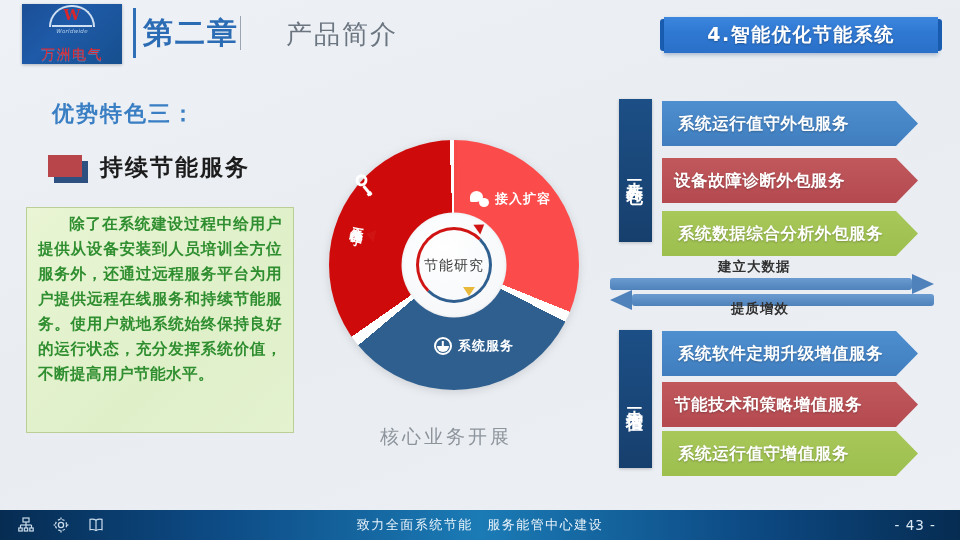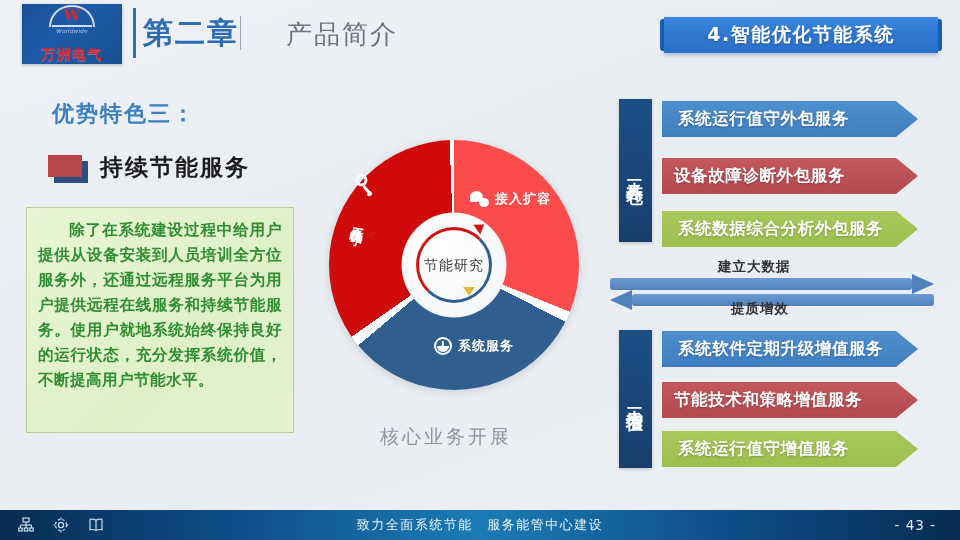--- a/index.html
+++ b/index.html
@@ -27,21 +27,21 @@
   .logo-emblem .w{
     position:absolute;left:0;right:0;top:3px;text-align:center;
     font-weight:bold;font-size:15px;color:#d9262c;line-height:15px;
     font-family:"DejaVu Serif","Liberation Serif",serif;
   }
   .logo-emblem .bar{
     position:absolute;left:3px;right:3px;bottom:0;height:2px;background:#cfe0f2;
   }
   .logo-sub{font-size:5.5px;color:#bcd4ec;letter-spacing:.3px;margin-top:1px;font-style:italic;}
   .logo-cn{
-    font-size:14px;font-weight:bold;color:#e8252b;letter-spacing:1.5px;
+    font-size:14px;font-weight:normal;color:#e8252b;letter-spacing:1.5px;
     margin-top:12px;text-shadow:0 1px 0 rgba(255,255,255,.25);
   }
   .hdr-divider{
     position:absolute;left:133px;top:8px;width:3px;height:50px;
     background:#2f6fb5;
   }
   .hdr-ch{
     position:absolute;left:143px;top:14px;font-size:30px;font-weight:bold;
     color:#2b6cb5;letter-spacing:2px;line-height:38px;
   }
@@ -80,21 +80,21 @@
   .badge-icon .back{position:absolute;left:6px;top:6px;width:34px;height:22px;background:#2d5080;}
   .badge-icon .front{position:absolute;left:0;top:0;width:34px;height:22px;background:#b8454a;}
   .feature-sub{
     position:absolute;left:100px;top:152px;font-size:23px;font-weight:bold;
     color:#1c1c1c;letter-spacing:2px;
   }
   .para-box{
     position:absolute;left:26px;top:207px;width:268px;height:226px;
     background:linear-gradient(135deg,#e9f5d4 0%,#dff0c9 60%,#e4f2cf 100%);
     border:1px solid #b9cf95;box-sizing:border-box;
-    padding:10px 11px 8px 11px;
+    padding:4px 11px 8px 11px;
   }
   .para-box p{
     margin:0;font-size:15.6px;line-height:25px;color:#2f8e2f;font-weight:bold;
     text-indent:2em;letter-spacing:.4px;text-align:justify;
   }
 
   
   .donut-wrap{position:absolute;left:329px;top:140px;width:250px;height:250px;}
   .donut{
     position:absolute;inset:0;border-radius:50%;
@@ -172,21 +172,21 @@
     background:linear-gradient(180deg,#1c4f86 0%,#173f6d 100%);
     color:#fff;font-size:17px;font-weight:bold;letter-spacing:3px;
     writing-mode:vertical-rl;text-orientation:upright;
     display:flex;align-items:center;justify-content:center;
     box-shadow:0 1px 3px rgba(0,0,0,.22);
   }
   .vlabel.top{left:619px;top:99px;height:143px;}
   .vlabel.bot{left:619px;top:330px;height:138px;}
 
   .chev{
-    position:absolute;height:36px;display:flex;align-items:center;
+    position:absolute;height:45px;display:flex;align-items:center;
     padding-left:16px;box-sizing:border-box;
     clip-path:polygon(0 0, calc(100% - 22px) 0, 100% 50%, calc(100% - 22px) 100%, 0 100%);
     box-shadow:0 1px 2px rgba(0,0,0,.14);
   }
   .chev span{
     color:#fff;font-size:16.5px;font-weight:bold;letter-spacing:.6px;
     text-shadow:0 1px 2px rgba(0,0,0,.25);white-space:nowrap;
   }
   .c-blue{background:linear-gradient(180deg,#4e8fd0 0%,#3f7dbe 100%);}
   .c-red{background:linear-gradient(180deg,#c0585c 0%,#b44a50 100%);padding-left:12px;}

